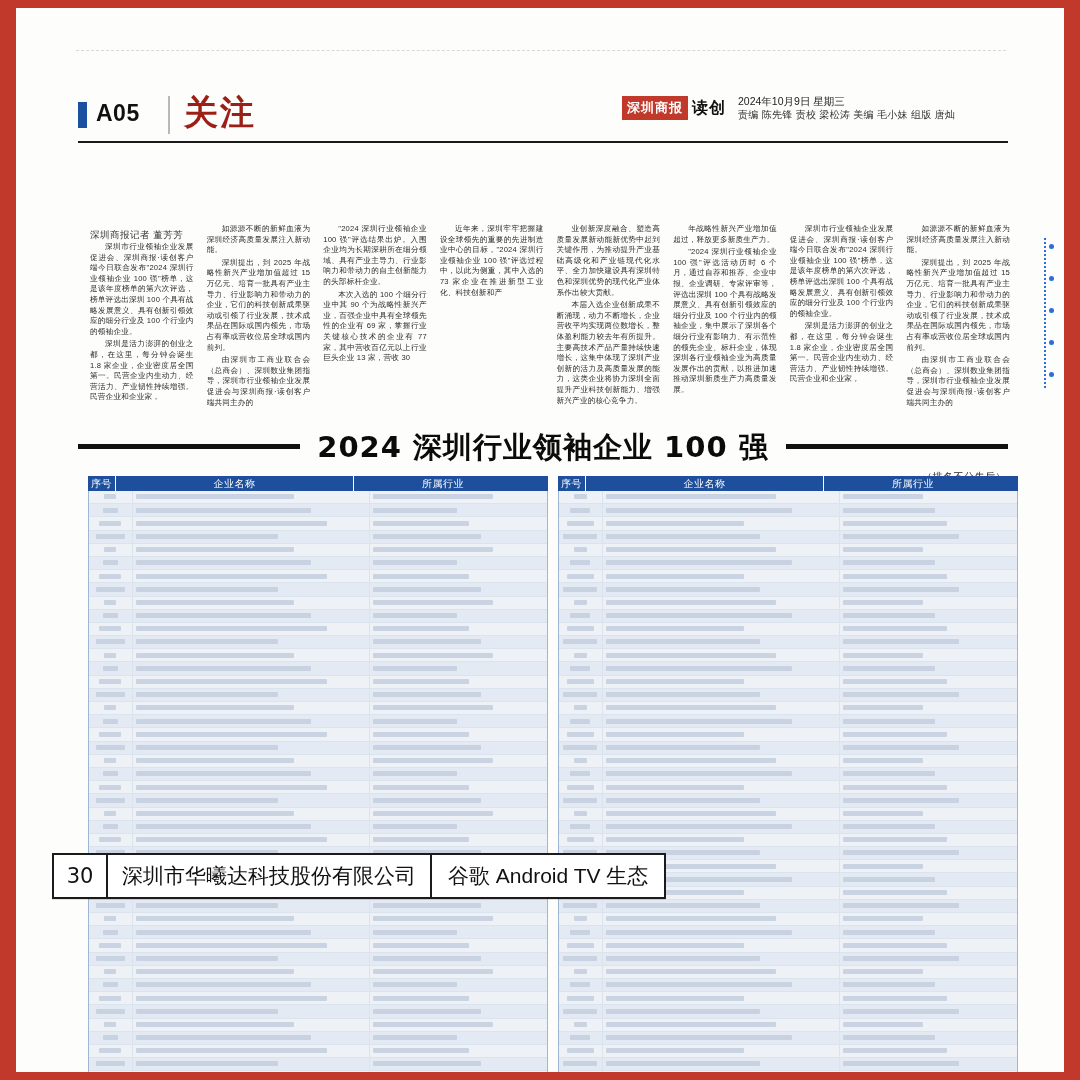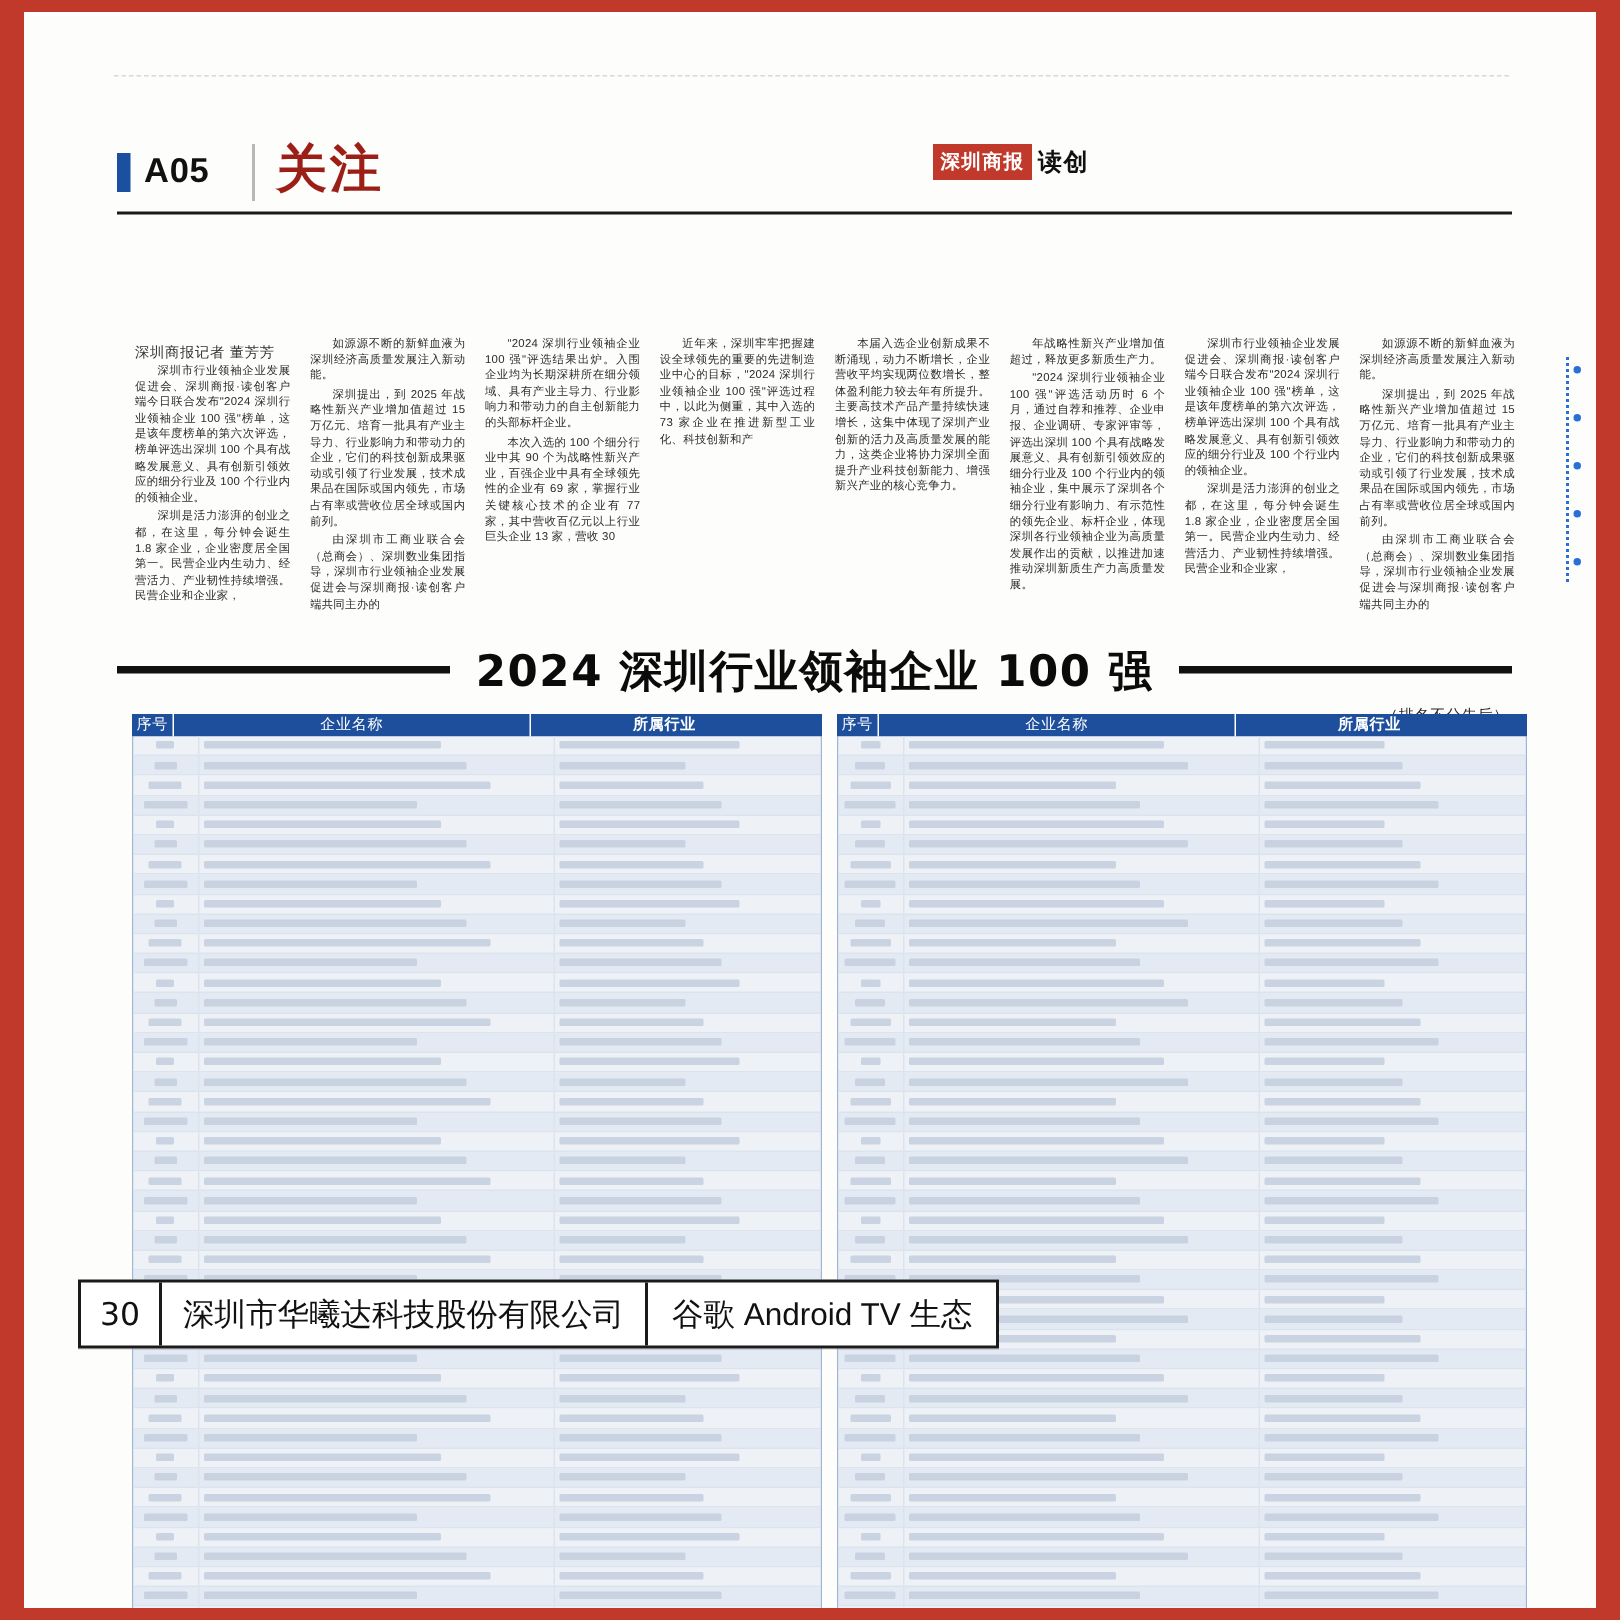--- a/index.html
+++ b/index.html
@@ -255,21 +255,21 @@
   .th {
     text-align: center;
     border-right: 1px solid #ffffff;
     box-sizing: border-box;
     line-height: 15px;
     height: 15px;
     overflow: hidden;
   }
   .th.c0 { width: 28px; }
   .th.c1 { width: 238px; }
-  .th.c2 { width: 178px; border-right: none; font-weight: bold; }
+  .th.c2 { width: 178px; border-right: none; }
   .rows { border: 1px solid #9fb6d6; border-top: none; }
   .row {
     display: flex;
     height: 13.2px;
     font-size: 8px;
     color: #9fb0c4;
     background: #eef2f7;
     border-bottom: 1px solid #dbe3ed;
     box-sizing: border-box;
   }
@@ -353,20 +353,24 @@
       <div class="blue-tick"></div>
       <div class="page-num">A05</div>
       <div class="sep-bar"></div>
       <div class="section-name">关注</div>
 
       <div class="logo-box">
         <span class="logo-red">深圳商报</span>
         <span class="logo-black">读创</span>
       </div>
 
+      <div class="issue-info">
+        <div class="issue-date">2024年10月9日 星期三</div>
+        <div class="issue-credits">责编 陈先锋  责校 梁松涛  美编 毛小妹  组版 唐灿</div>
+      </div>
     </div>
     <div class="masthead-rule"></div>
 
 
     <div class="byline">深圳商报记者 董芳芳</div>
     <div class="columns">
       <div class="col first">
           <p>深圳市行业领袖企业发展促进会、深圳商报·读创客户端今日联合发布"2024 深圳行业领袖企业 100 强"榜单，这是该年度榜单的第六次评选，榜单评选出深圳 100 个具有战略发展意义、具有创新引领效应的细分行业及 100 个行业内的领袖企业。</p>
           <p>深圳是活力澎湃的创业之都，在这里，每分钟会诞生 1.8 家企业，企业密度居全国第一。民营企业内生动力、经营活力、产业韧性持续增强。民营企业和企业家，</p>
         </div>
@@ -376,20 +380,21 @@
           <p>由深圳市工商业联合会（总商会）、深圳数业集团指导，深圳市行业领袖企业发展促进会与深圳商报·读创客户端共同主办的</p>
         </div>
       <div class="col">
           <p>"2024 深圳行业领袖企业 100 强"评选结果出炉。入围企业均为长期深耕所在细分领域、具有产业主导力、行业影响力和带动力的自主创新能力的头部标杆企业。</p>
           <p>本次入选的 100 个细分行业中其 90 个为战略性新兴产业，百强企业中具有全球领先性的企业有 69 家，掌握行业关键核心技术的企业有 77 家，其中营收百亿元以上行业巨头企业 13 家，营收 30</p>
         </div>
       <div class="col">
           <p>近年来，深圳牢牢把握建设全球领先的重要的先进制造业中心的目标，"2024 深圳行业领袖企业 100 强"评选过程中，以此为侧重，其中入选的 73 家企业在推进新型工业化、科技创新和产</p>
         </div>
       <div class="col">
+          <p>业创新深度融合、塑造高质量发展新动能新优势中起到关键作用，为推动提升产业基础高级化和产业链现代化水平、全力加快建设具有深圳特色和深圳优势的现代化产业体系作出较大贡献。</p>
           <p>本届入选企业创新成果不断涌现，动力不断增长，企业营收平均实现两位数增长，整体盈利能力较去年有所提升。主要高技术产品产量持续快速增长，这集中体现了深圳产业创新的活力及高质量发展的能力，这类企业将协力深圳全面提升产业科技创新能力、增强新兴产业的核心竞争力。</p>
         </div>
       <div class="col">
           <p>年战略性新兴产业增加值超过，释放更多新质生产力。</p>
           <p>"2024 深圳行业领袖企业 100 强"评选活动历时 6 个月，通过自荐和推荐、企业申报、企业调研、专家评审等，评选出深圳 100 个具有战略发展意义、具有创新引领效应的细分行业及 100 个行业内的领袖企业，集中展示了深圳各个细分行业有影响力、有示范性的领先企业、标杆企业，体现深圳各行业领袖企业为高质量发展作出的贡献，以推进加速推动深圳新质生产力高质量发展。</p>
         </div>
       <div class="col">
           <p>深圳市行业领袖企业发展促进会、深圳商报·读创客户端今日联合发布"2024 深圳行业领袖企业 100 强"榜单，这是该年度榜单的第六次评选，榜单评选出深圳 100 个具有战略发展意义、具有创新引领效应的细分行业及 100 个行业内的领袖企业。</p>
           <p>深圳是活力澎湃的创业之都，在这里，每分钟会诞生 1.8 家企业，企业密度居全国第一。民营企业内生动力、经营活力、产业韧性持续增强。民营企业和企业家，</p>
         </div>

